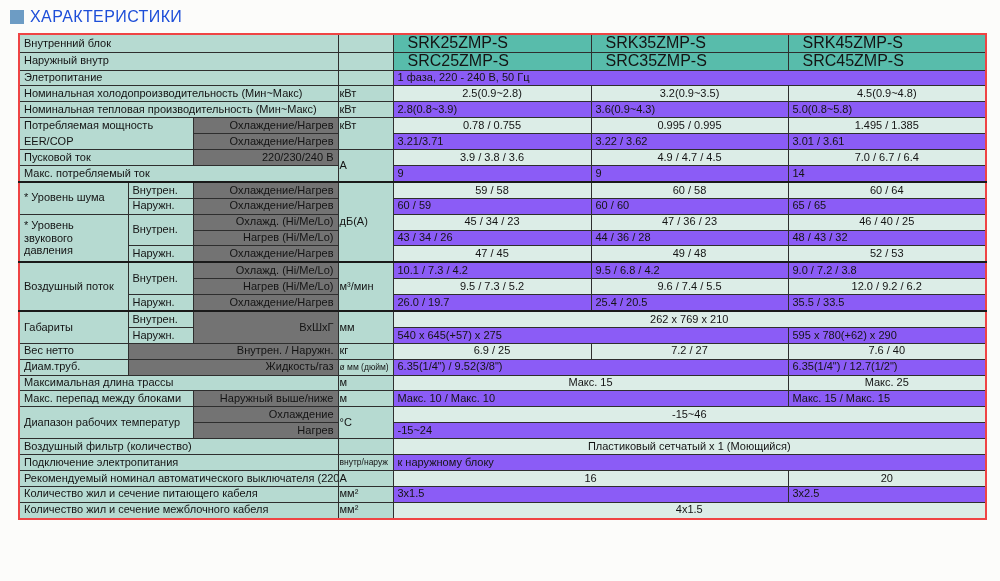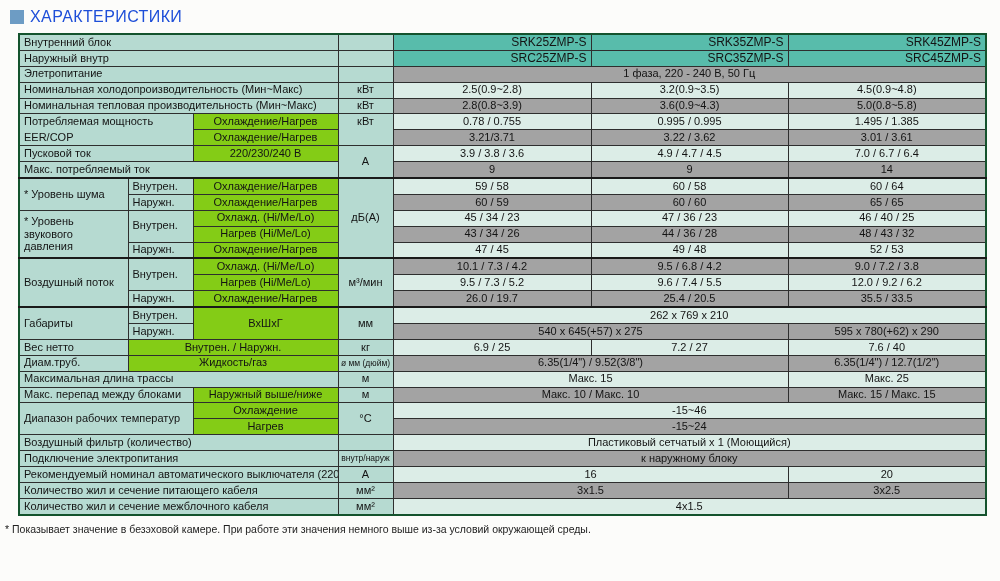--- a/index.html
+++ b/index.html
@@ -6,35 +6,35 @@
   body{
     width:1000px;height:581px;background:#fcfcfa;
     font-family:"Liberation Sans", sans-serif;color:#1a1a1a;
     -webkit-font-smoothing:antialiased;
   }
   .page-title{display:flex;align-items:center;gap:6px;margin:8px 0 7px 10px;}
   .page-title .sq{width:14px;height:14px;background:#6d9cc4;flex:0 0 auto;}
   .page-title .txt{font-size:16px;color:#1d4ed8;letter-spacing:.4px;}
   table{
     border-collapse:collapse;table-layout:fixed;
-    margin-left:18px;width:967px;border:2px solid #14532d;
+    margin-left:18px;width:967px;border:2px solid #ef4444;
   }
   td{
     border:1px solid #2e2e2e;height:14.9px;padding:0 4px;
     font-size:11px;line-height:1.05;color:#141414;overflow:hidden;
     vertical-align:middle;
   }
   .lab{background:#b6dad1;text-align:left;white-space:nowrap;}
   .mid{background:#b6dad1;text-align:left;white-space:nowrap;}
-  .sub{background:#84cc16;text-align:center;white-space:nowrap;margin-left:21px;}
-  .unit{background:#b6dad1;text-align:center;padding:0 1px;white-space:nowrap;}
+  .sub{background:#737373;text-align:right;white-space:nowrap;margin-left:21px;}
+  .unit{background:#b6dad1;padding:0 1px;white-space:nowrap;}
   .sm{font-size:8.5px;}
-  .mdl{background:#58bcab;text-align:right;font-size:12px;padding-left:14px;}
+  .mdl{background:#58bcab;text-align:left;font-size:16px;padding-left:14px;}
   .vm{background:#dcede7;text-align:center;white-space:nowrap;}
-  .vw{background:#a3a3a3;text-align:center;white-space:nowrap;}
+  .vw{background:#8b5cf6;white-space:nowrap;}
   .nb{border-bottom-style:hidden;margin-top:12px;}
   .wrap{white-space:normal;line-height:1.15;}
   tr.thick td{border-top:2px solid #1a1a1a;}
   .notes{margin:7px 0 0 5px;width:988px;font-size:10.5px;line-height:1.33;color:#222;}
   .notes p{margin:0;}
 </style>
 </head>
 <body>
 
 <div class="page-title">
@@ -250,14 +250,13 @@
   </tr>
   <tr>
     <td class="lab" colspan="3">Количество жил и сечение межблочного кабеля</td>
     <td class="unit">мм²</td>
     <td class="vm" colspan="3">4x1.5</td>
   </tr>
 </tbody>
   </table>
 
 <div class="notes">
-  <p>* Показывает значение в безэховой камере. При работе эти значения немного выше из-за условий окружающей среды.</p>
 </div>
 
 </body></html>

